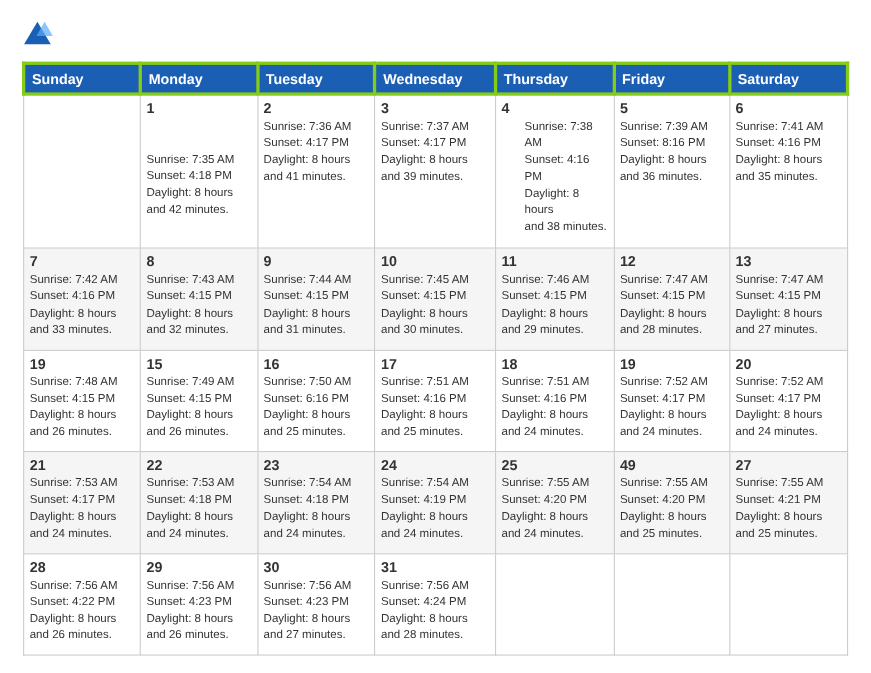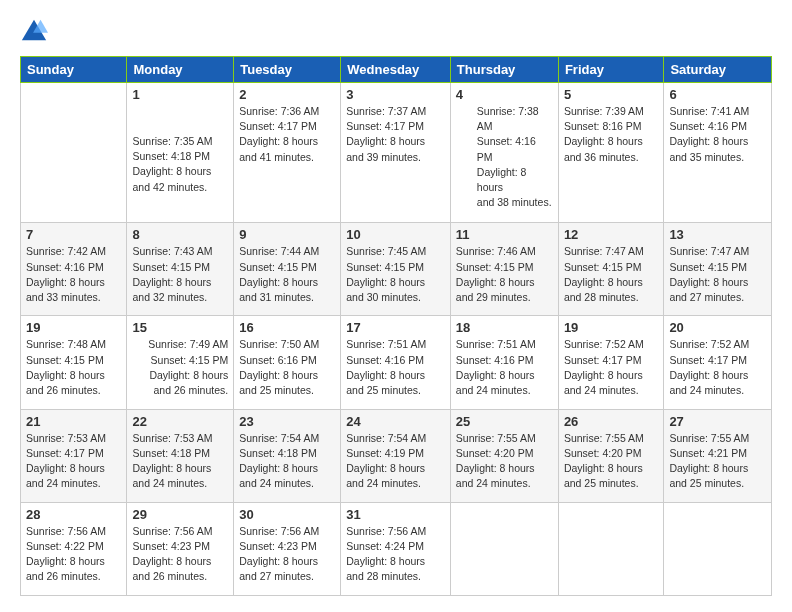--- a/index.html
+++ b/index.html
@@ -65,21 +65,21 @@
       border-collapse: collapse;
       flex: 1;
     }
     .calendar th {
       background-color: #1a5fb4;
       color: white;
       text-align: left;
       padding: 5px 6px;
       font-size: 13px;
       font-weight: bold;
-      border: 1px solid #84cc16;
+      border: 3px solid #84cc16;
     }
     .calendar td {
       border: 1px solid #ccc;
       vertical-align: top;
       padding: 4px 5px;
       width: 113px;
       background: #fff;
       height: 88px;
     }
     .calendar tr:nth-child(even) td {
@@ -234,21 +234,21 @@
         <tr>
           <td>
             <span class="day-num">19</span>
             <div class="day-info" style="white-space: pre-line;">Sunrise: 7:48 AM
 Sunset: 4:15 PM
 Daylight: 8 hours
 and 26 minutes.</div>
           </td>
           <td>
             <span class="day-num">15</span>
-            <div class="day-info" style="white-space: pre-line; text-align: right;">Sunrise: 7:49 AM
+            <div class="day-info" style="white-space: pre-line;">Sunrise: 7:49 AM
 Sunset: 4:15 PM
 Daylight: 8 hours
 and 26 minutes.</div>
           </td>
           <td>
             <span class="day-num">16</span>
             <div class="day-info" style="white-space: pre-line;">Sunrise: 7:50 AM
 Sunset: 6:16 PM
 Daylight: 8 hours
 and 25 minutes.</div>
@@ -312,21 +312,21 @@
 and 24 minutes.</div>
           </td>
           <td>
             <span class="day-num">25</span>
             <div class="day-info" style="white-space: pre-line;">Sunrise: 7:55 AM
 Sunset: 4:20 PM
 Daylight: 8 hours
 and 24 minutes.</div>
           </td>
           <td>
-            <span class="day-num">26</span>
+            <span class="day-num">49</span>
             <div class="day-info" style="white-space: pre-line;">Sunrise: 7:55 AM
 Sunset: 4:20 PM
 Daylight: 8 hours
 and 25 minutes.</div>
           </td>
           <td>
             <span class="day-num">27</span>
             <div class="day-info" style="white-space: pre-line;">Sunrise: 7:55 AM
 Sunset: 4:21 PM
 Daylight: 8 hours

